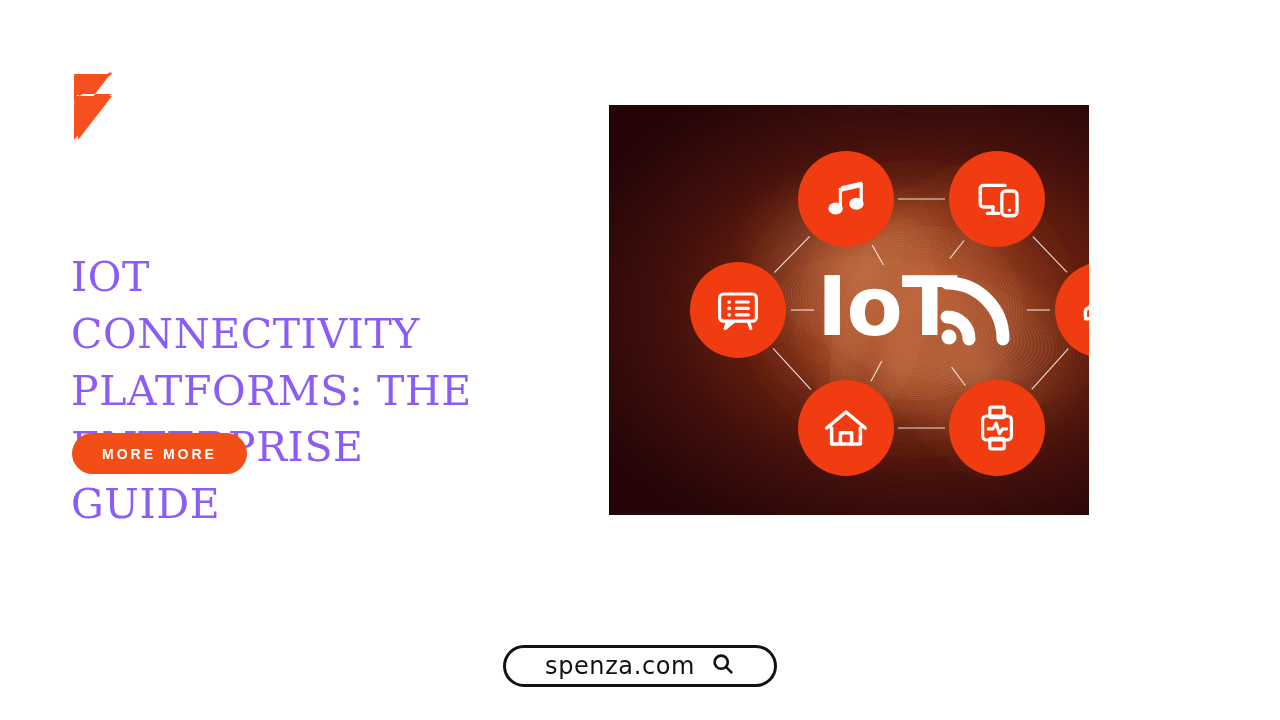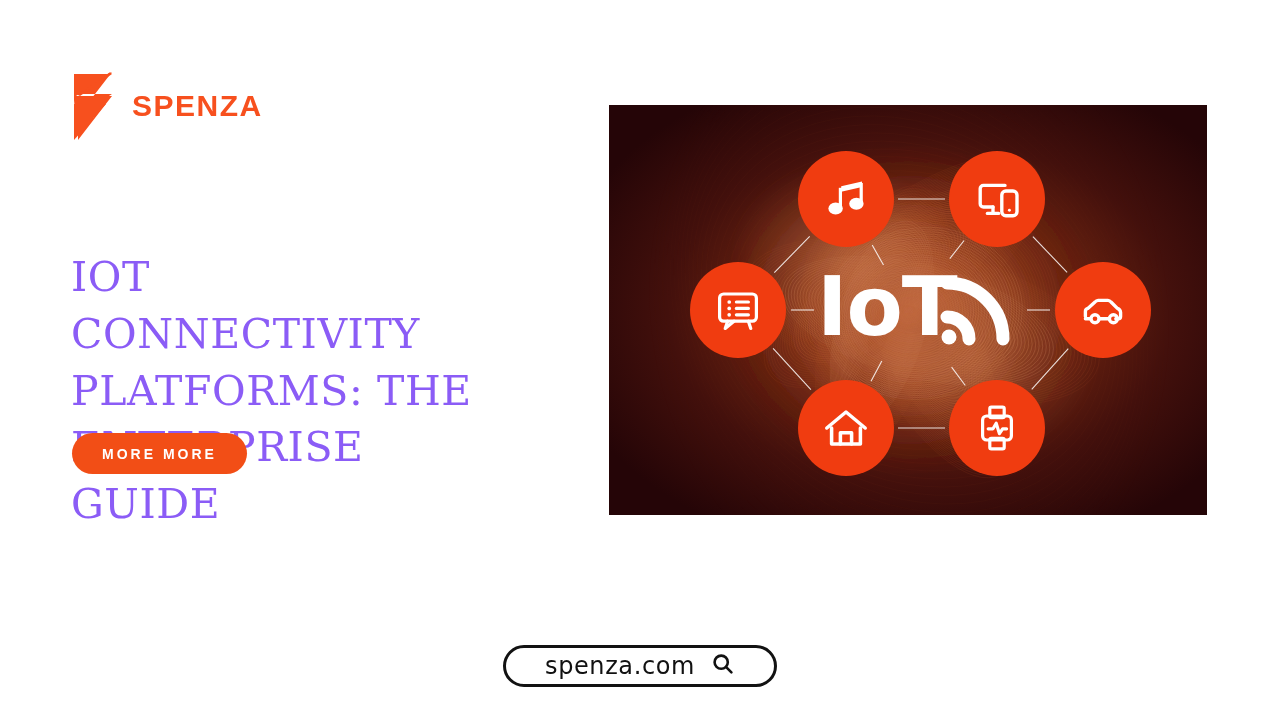--- a/index.html
+++ b/index.html
@@ -70,21 +70,21 @@
     letter-spacing: 3px;
     cursor: pointer;
     white-space: nowrap;
   }
 
   
   #hero-figure {
     position: absolute;
     left: 609px;
     top: 105px;
-    width: 598px;
+    width: 480px;
     height: 410px;
     overflow: hidden;
     background: #2b0608;
   }
   #hero-canvas { display: block; width: 598px; height: 410px; }
 
   
   #footer-url-pill {
     position: absolute;
     left: 503px;
@@ -116,21 +116,20 @@
   <span>
     <svg id="brand-mark" width="46" height="72" viewBox="0 0 46 72" aria-hidden="true">
       <path d="M40 2 L6 24 L40 24 L6 46 Z" fill="#F7501E"></path>
       <path d="M6 26 L40 26 L6 70 L6 48 L22 48 Z" fill="#F7501E"></path>
       <path d="M4 24 L38 2 L40 4 L8 26 Z" fill="#F7501E"></path>
       <path d="M4 24 L4 2 L38 2 Z" fill="#ffffff"></path>
       <path d="M2 30 L2 4 L36 4 L4 26 L38 26 L4 52 Z" fill="#F7501E"></path>
       <path d="M2 34 L34 34 L2 70 Z" fill="#F7501E"></path>
     </svg>
   </span>
-  <span id="brand-wordmark">SPENZA</span>
 </div>
 
 <h1 id="headline">IoT Connectivity Platforms: The Enterprise Guide</h1>
 
 <button id="cta-button">MORE MORE</button>
 
 <div id="hero-figure">
   <svg id="hero-canvas" viewBox="0 0 598 410" aria-hidden="true">
     <defs>
       <radialGradient id="bgGlow" cx="52%" cy="50%" r="62%">

